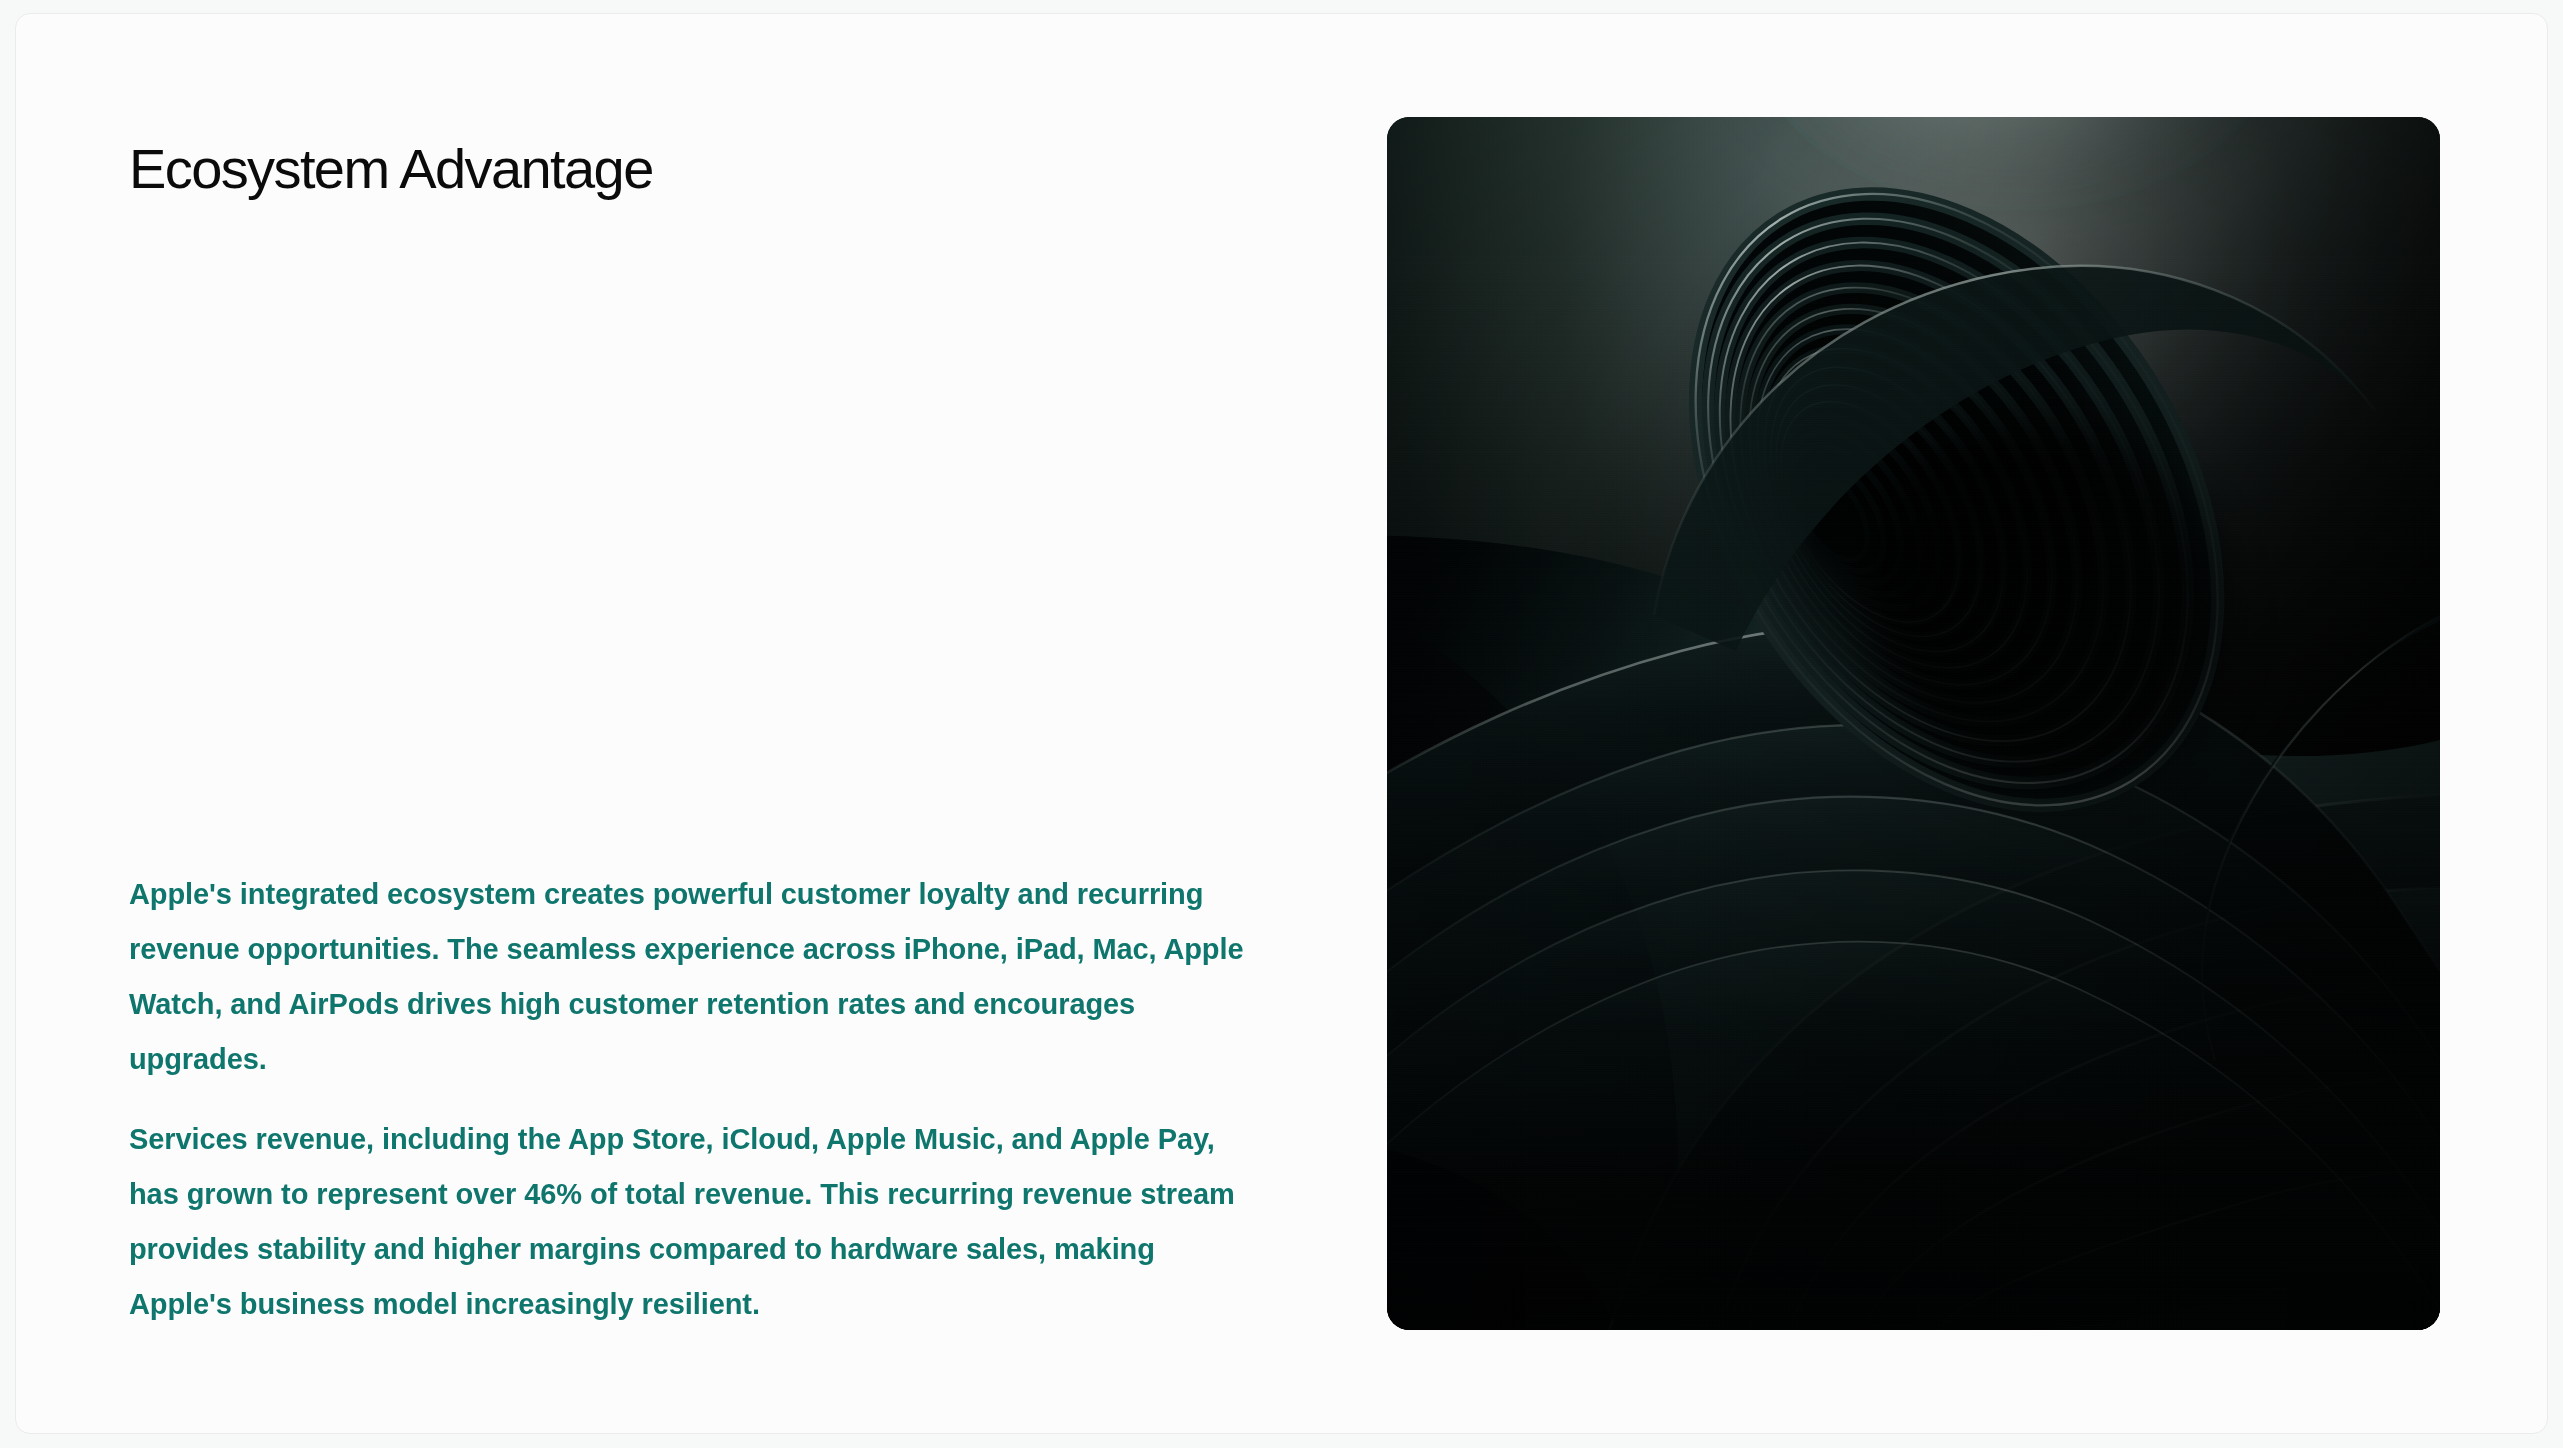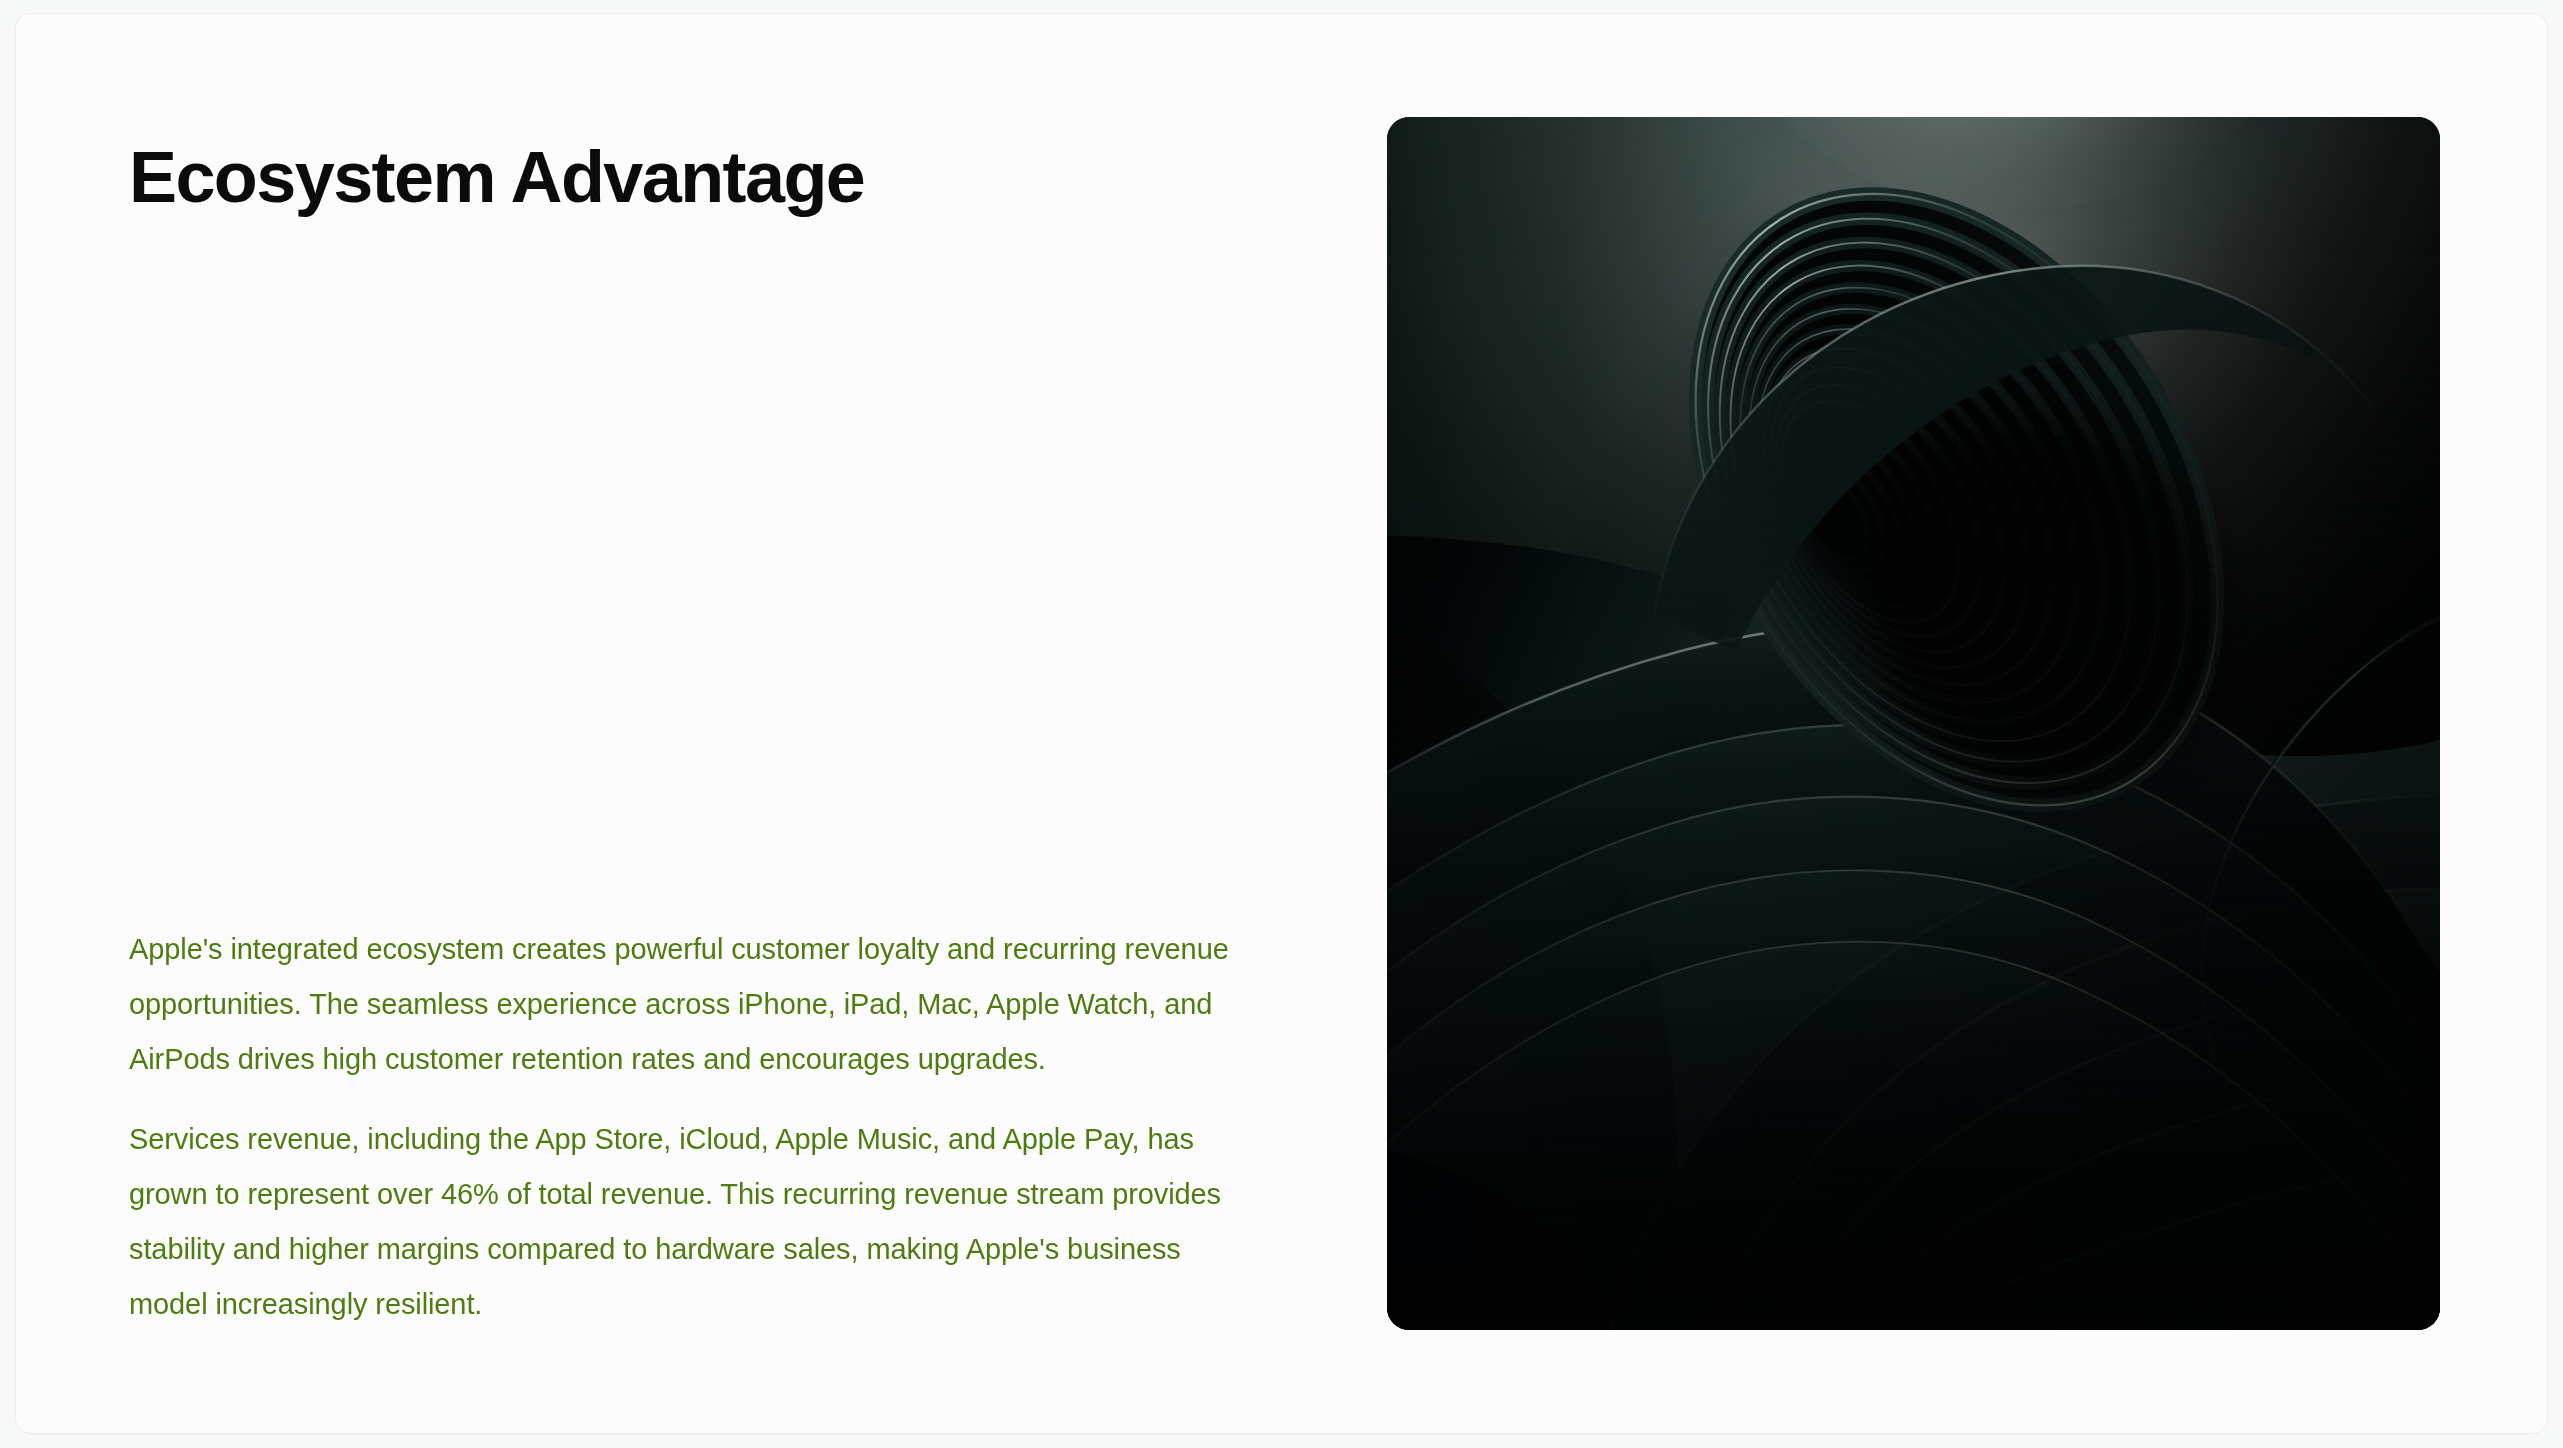--- a/index.html
+++ b/index.html
@@ -38,40 +38,41 @@
   
   .text-col {
     position: absolute;
     left: 113px;
     top: 125px;
     width: 1148px;
     height: 1193px;
   }
 
   .section-title {
-    font-size: 72px;
-    font-weight: 700;
+    font-size: 56px;
+    font-weight: 400;
     letter-spacing: -1.6px;
     line-height: 1.08;
     color: #0b0b0c;
     white-space: nowrap;
   }
 
   .body-block {
     position: absolute;
     left: 0;
     bottom: 0;
     width: 1132px;
   }
 
   .body-para {
     font-size: 29px;
     line-height: 55px;
-    color: #4d7c0f;
+    color: #0f766e;
     letter-spacing: -0.1px;
+    font-weight: bold;
   }
 
   .body-para + .body-para {
     margin-top: 25px;
   }
 
   
   .media-panel {
     position: absolute;
     left: 1371px;      

